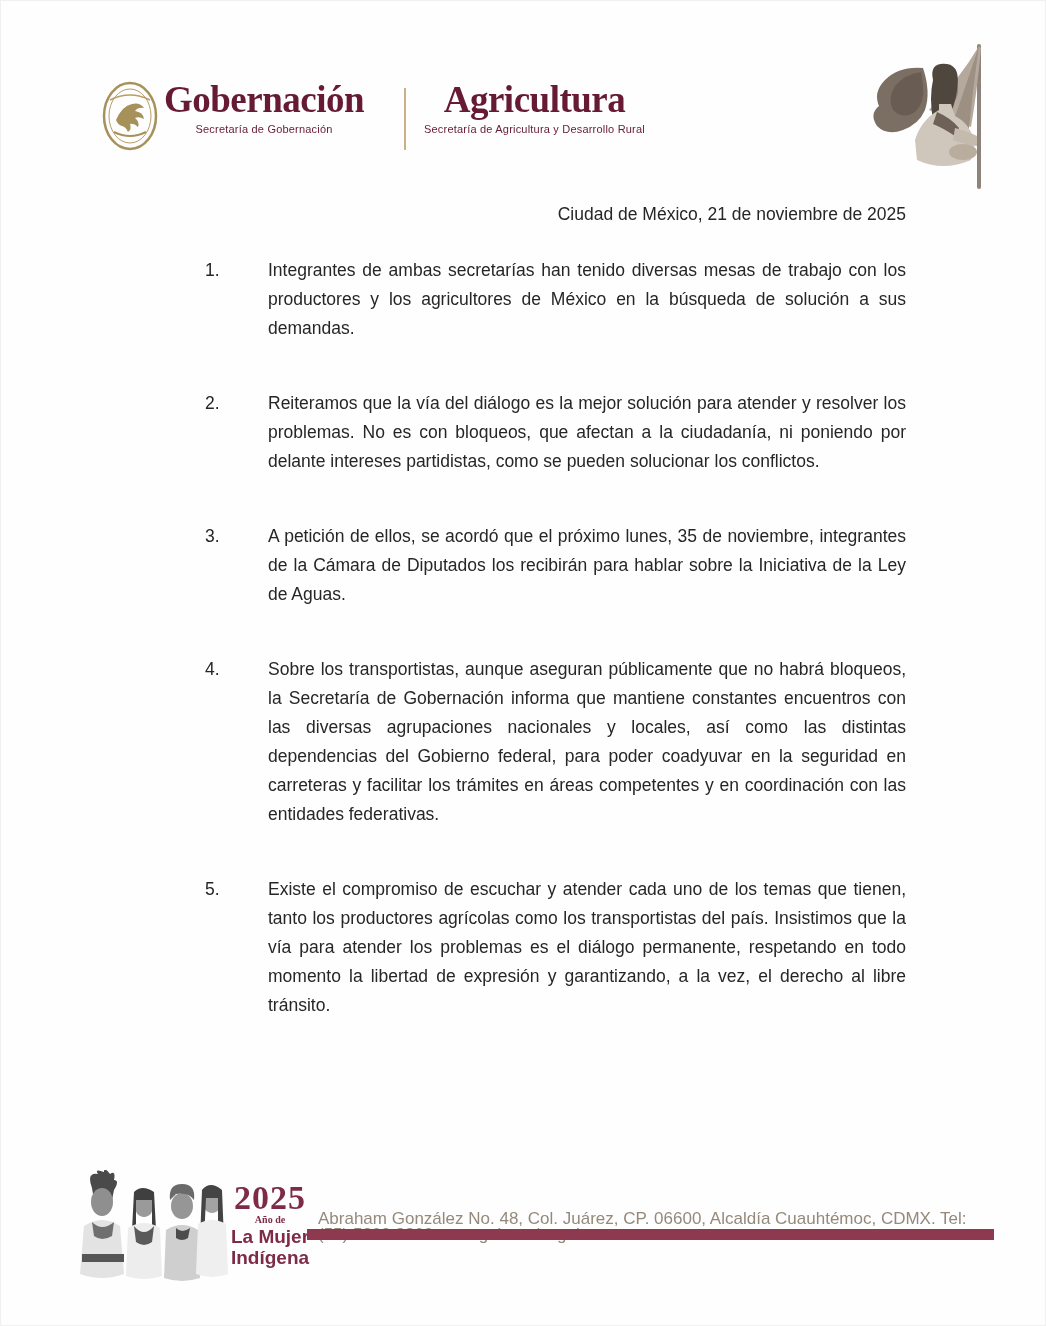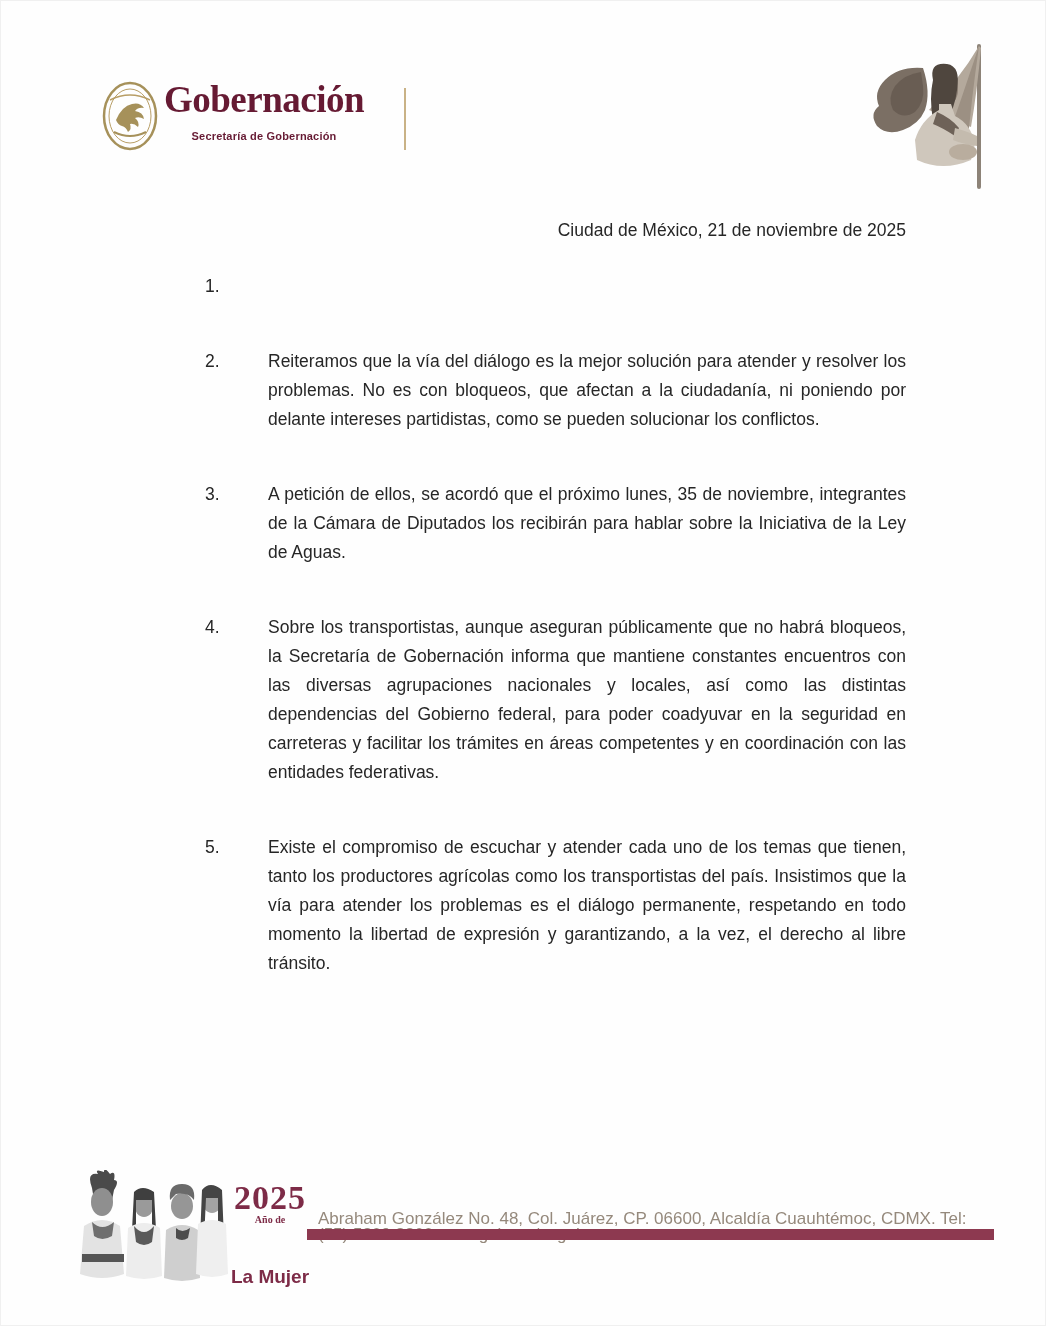--- a/index.html
+++ b/index.html
@@ -16,30 +16,30 @@
 
   
   .hdr{position:absolute;top:0;left:16px;width:100%;height:210px;text-align:center;}
   .seal{position:absolute;left:86px;top:80px;width:56px;height:72px;}
   .gob-block{position:absolute;left:148px;top:80px;}
   .wordmark{
     font-family:"Liberation Serif","DejaVu Serif",serif;
     font-weight:bold;color:#661a33;font-size:37px;line-height:40px;letter-spacing:-0.5px;
   }
   .logo-sub{
-    font-weight:bold;color:#661a33;font-size:11px;margin-top:10px;letter-spacing:0.2px;
+    font-weight:normal;color:#661a33;font-size:11px;margin-top:3px;letter-spacing:0.2px;
   }
   .logo-divider{
     position:absolute;left:388px;top:88px;width:2px;height:62px;background:#c9b286;
   }
   .agri-block{position:absolute;left:408px;top:80px;}
   .flag-art{position:absolute;left:843px;top:32px;width:165px;height:165px;}
 
   
-  .content{position:absolute;left:140px;top:218px;width:766px;}
+  .content{position:absolute;left:140px;top:202px;width:766px;}
   .dateline{
     text-align:right;font-size:17.5px;line-height:24px;color:#262626;
   }
   .doc-title{
     text-align:center;font-weight:bold;font-size:17.5px;margin-top:26px;letter-spacing:0.2px;
   }
   .intro{
     margin-top:26px;font-size:17.5px;line-height:29px;text-align:justify;
   }
   .items{margin-top:30px;}
@@ -54,21 +54,21 @@
   .ftr{position:absolute;left:0;top:1160px;width:100%;height:166px;}
   .women-art{position:absolute;left:64px;top:10px;width:164px;height:120px;}
   .year-block{
     position:absolute;left:224px;top:22px;width:92px;text-align:center;color:#7d2b47;
   }
   .year-num{
     font-family:"Liberation Serif","DejaVu Serif",serif;
     font-weight:bold;font-size:34px;line-height:32px;letter-spacing:1px;color:#7d2b47;
   }
   .year-cap{font-size:10px;font-weight:bold;line-height:12px;color:#7d2b47;font-family:Liberation Serif, serif;}
-  .camp{font-size:19px;font-weight:bold;line-height:21px;color:#7d2b47;margin-top:40px;}
+  .camp{font-size:19px;font-weight:bold;line-height:21px;color:#7d2b47;}
   .address{
     position:absolute;left:318px;top:43px;width:660px;
     font-size:17px;color:#95897c;line-height:16px;margin-top:8px;
   }
   .bar{
     position:absolute;left:307px;top:69px;width:687px;height:11px;background:#8d3950;
   }
 </style>
 </head>
 <body>
@@ -87,20 +87,24 @@
       </svg>
     </div>
 
     <div class="gob-block">
       <div class="wordmark">Gobernación</div>
       <div class="logo-sub">Secretaría de Gobernación</div>
     </div>
 
     <div class="logo-divider"></div>
 
+    <div class="agri-block">
+      <div class="wordmark">Agricultura</div>
+      <div class="logo-sub">Secretaría de Agricultura y Desarrollo Rural</div>
+    </div>
 
     <div class="flag-art">
       <svg viewBox="0 0 165 165" width="165" height="165">
 
         <rect x="118" y="12" width="4" height="145" rx="2" fill="#8d8378"></rect>
 
         <path d="M120 14 L122 16 Q118 60 112 95 L70 78 Q100 48 120 14 Z" fill="#b4a99c"></path>
         <path d="M120 14 Q112 70 108 118 L88 108 Q104 62 120 14 Z" fill="#9c9083"></path>
 
         <path d="M64 36 Q40 34 26 48 Q14 60 20 74 Q10 82 18 94 Q28 104 44 98 Q60 92 66 78 Q72 60 64 36 Z" fill="#7b6f64"></path>
@@ -121,20 +125,21 @@
 
   <div class="content">
 
     <div class="dateline">Ciudad de México, 21 de noviembre de 2025</div>
 
 
 
     <div class="items">
       <div class="item">
         <span class="num">1.</span>
+        <span class="txt">Integrantes de ambas secretarías han tenido diversas mesas de trabajo con los productores y los agricultores de México en la búsqueda de solución a sus demandas.</span>
       </div>
       <div class="item">
         <span class="num">2.</span>
         <span class="txt">Reiteramos que la vía del diálogo es la mejor solución para atender y resolver los problemas. No es con bloqueos, que afectan a la ciudadanía, ni poniendo por delante intereses partidistas, como se pueden solucionar los conflictos.</span>
       </div>
       <div class="item">
         <span class="num">3.</span>
         <span class="txt">A petición de ellos, se acordó que el próximo lunes, 35 de noviembre, integrantes de la Cámara de Diputados los recibirán para hablar sobre la Iniciativa de la Ley de Aguas.</span>
       </div>
       <div class="item">

